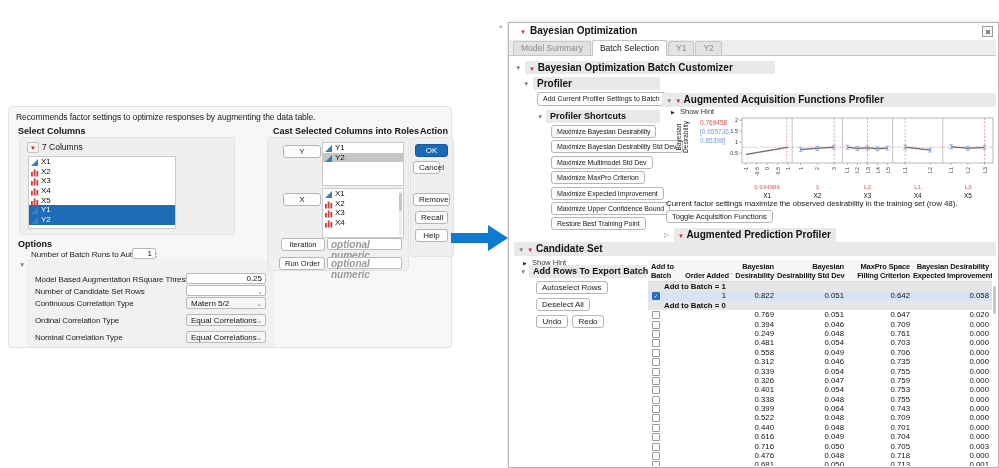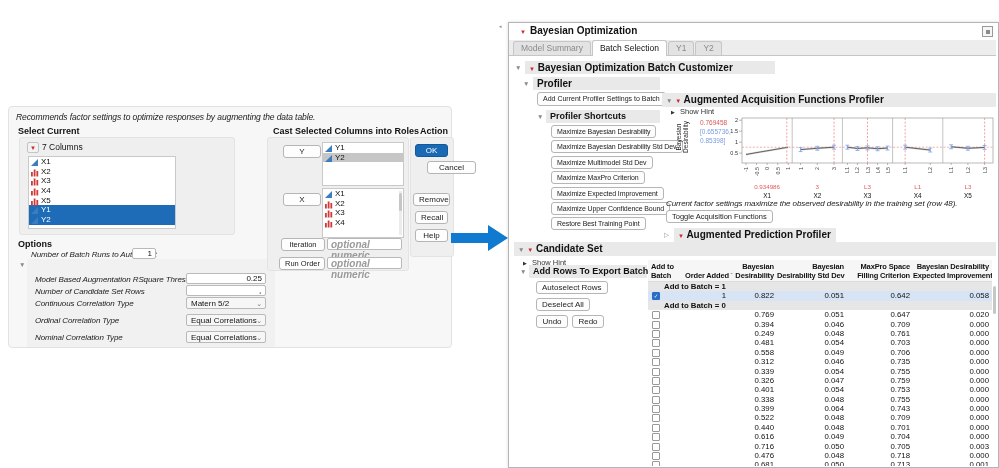--- a/index.html
+++ b/index.html
@@ -1,20 +1,20 @@
 <!DOCTYPE html>
 <html><head>
 <meta charset="utf-8">
 <style>
   html,body{margin:0;padding:0;background:#fff;}
   .stage{position:relative;width:999px;height:468px;background:#fff;overflow:hidden;
          font-family:"Liberation Sans",sans-serif;color:#111;}
   .abs{position:absolute;}
   .b{font-weight:bold;}
-  .lbl{font-size:8px;color:#222;white-space:nowrap;letter-spacing:-0.1px;font-style:italic;}
+  .lbl{font-size:8px;color:#222;white-space:nowrap;letter-spacing:-0.1px;}
   .sec{font-size:9px;font-weight:bold;white-space:nowrap;}
   .dialog{position:absolute;left:8px;top:106px;width:442px;height:240px;background:#f7f7f7;
           border:1px solid #e2e2e2;border-radius:4px;}
   .gbox{position:absolute;background:#efefef;border:1px solid #e3e3e3;border-radius:3px;}
   .listbox{position:absolute;background:#fff;border:1px solid #c9c9c9;overflow:hidden;}
   .lrow{height:9.7px;line-height:9.7px;font-size:8px;white-space:nowrap;padding-left:2px;display:flex;align-items:center;gap:2px;}
   .lsel{background:#1e6cb8;color:#fff;}
   .lselgray{background:#c6c6c6;color:#111;}
   .licon{display:inline-block;width:8px;height:8px;position:relative;flex:0 0 8px;}
   .ic-cont:before{content:"";position:absolute;left:0;bottom:0;width:0;height:0;
@@ -63,21 +63,21 @@
         line-height:7px;transform:rotate(-90deg);color:#222;}
   .sb{position:absolute;background:#c6c6c6;border-radius:2px;}
 </style>
 </head>
 <body>
 
 <div class="stage">
 
   <section class="dialog">
     <div class="abs lbl" style="left:7px;top:5px;font-size:8.5px">Recommends factor settings to optimize responses by augmenting the data table.</div>
-    <div class="abs sec" style="left:9px;top:19px">Select Current</div>
+    <div class="abs sec" style="left:9px;top:19px">Select Columns</div>
 
     <div class="gbox" style="left:10px;top:30px;width:214px;height:96px">
       <div class="abs" style="left:7px;top:4px;font-size:8.5px;white-space:nowrap">
         <span class="minibtn"><span class="redtri">▼</span></span><span>7 Columns</span>
       </div>
       <div class="listbox" style="left:8px;top:18px;width:146px;height:71px">
           <div class="lrow">
             <span class="licon ic-cont"></span>
             <span>X1</span>
           </div>
@@ -192,21 +192,21 @@
         </div>
       <div class="btn" style="left:13px;top:100px;width:44px;font-size:7.5px">Iteration</div>
       <div class="field ph" style="left:59px;top:100px;width:75px;height:12px;line-height:11px">optional numeric</div>
       <div class="btn" style="left:11px;top:119px;width:46px;font-size:7.5px">Run Order</div>
       <div class="field ph" style="left:59px;top:119px;width:75px;height:12px;line-height:11px">optional numeric</div>
     </div>
 
     <div class="abs sec" style="left:411px;top:19px">Action</div>
     <div class="gbox" style="left:401px;top:30px;width:42px;height:118px">
       <div class="btn okbtn" style="left:4px;top:6px;width:33px">OK</div>
-      <div class="btn" style="left:16px;top:23px;width:49px">Cancel</div>
+      <div class="btn" style="left:2px;top:23px;width:27px">Cancel</div>
       <div class="btn" style="left:2px;top:55px;width:37px">Remove</div>
       <div class="btn" style="left:4px;top:73px;width:33px">Recall</div>
       <div class="btn" style="left:4px;top:91px;width:33px">Help</div>
     </div>
   </section>
 
   <svg class="abs" style="left:451px;top:222px" width="58" height="32">
     <polygon points="0,11 37,11 37,3 57,16 37,29 37,21 0,21" fill="#1079d0"></polygon>
   </svg>
 

